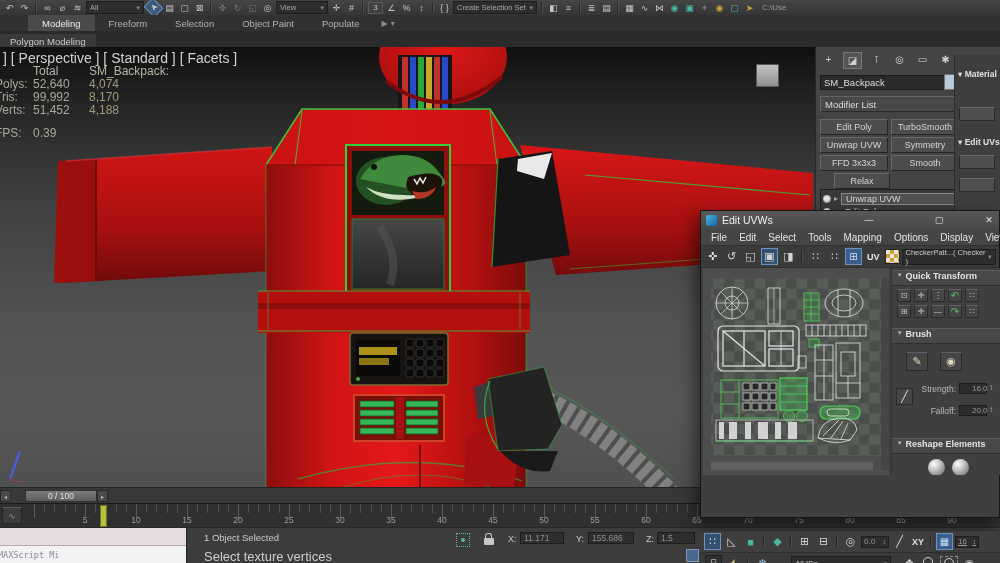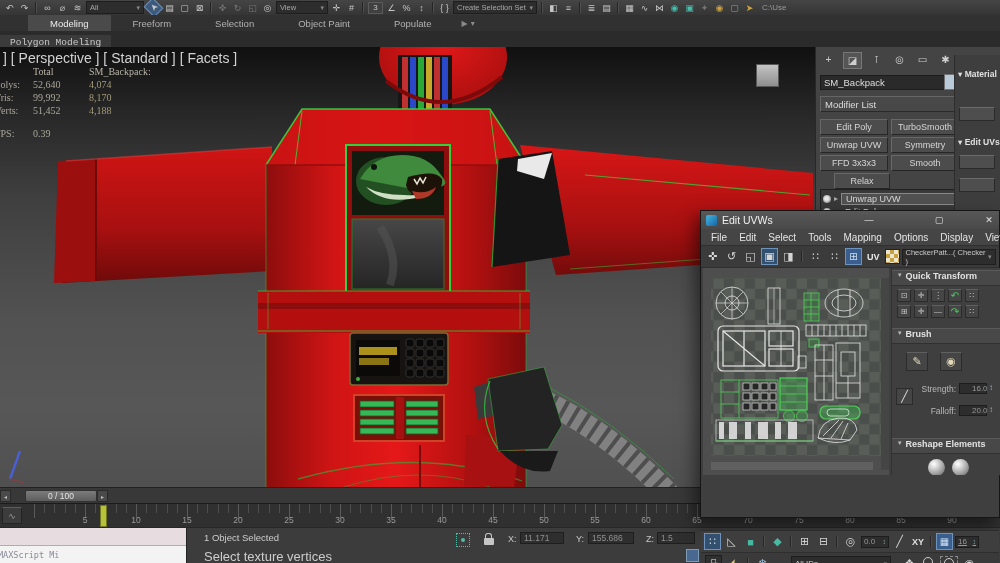--- a/index.html
+++ b/index.html
@@ -19,31 +19,31 @@
   .tico.snap{border:1px solid #5a5a5a;background:#404040;font-size:8px;height:10px;}
   .sep{width:1px;height:11px;background:#262626;border-right:1px solid #4e4e4e;margin:0 2px;flex:none;}
   .tdrop{height:11px;background:#2d2d2d;border:1px solid #1e1e1e;color:#a8a8a8;font-size:7.5px;
     display:inline-flex;align-items:center;justify-content:space-between;padding:0 3px;flex:none;}
   .tdrop .car{color:#888;font-size:7px;margin-left:3px;}
   .pathtxt{font-size:8px;color:#9a9a9a;margin-left:4px;flex:none;}
 
   
   .ribbontabs{position:absolute;left:0;top:15px;width:1000px;height:16px;background:#313131;
     display:flex;align-items:stretch;padding-left:28px;box-sizing:border-box;font-size:9.5px;color:#b2b2b2;}
-  .rtab{display:flex;align-items:center;padding:0 22px;}
+  .rtab{display:flex;align-items:center;padding:0 14px;}
   .rtab.active{background:#4a4a4a;color:#ececec;}
   .rmedia{display:flex;align-items:center;color:#8a8a8a;font-size:8px;gap:3px;padding:0 8px;}
   .ribbonsub{position:absolute;left:0;top:31px;width:1000px;height:16px;background:#2b2b2b;border-bottom:1px solid #1d1d1d;}
-  .ptab{display:inline-flex;align-items:center;height:16px;padding:0 10px;background:#3a3a3a;color:#c9c9c9;font-size:9.5px;font-family:Liberation Mono, monospace;}
+  .ptab{display:inline-flex;align-items:center;height:16px;padding:0 10px;background:#3a3a3a;color:#c9c9c9;font-size:9.5px;}
 
   
   .viewport{position:absolute;left:0;top:47px;width:815px;height:440px;overflow:hidden;
     background:linear-gradient(180deg,#101010 0%,#262626 14%,#3f3f3f 34%,#525252 62%,#575757 82%,#505050 100%);}
   .vplabel{position:absolute;left:3px;top:3px;font-size:14px;color:#d2d2d2;z-index:5;}
-  .stats{position:absolute;left:2px;top:18px;font-size:10px;color:#a9a79a;z-index:5;line-height:13px;font-family:Liberation Serif, serif;}
+  .stats{position:absolute;left:2px;top:18px;font-size:12px;color:#a9a79a;z-index:5;line-height:13px;}
   .srow{display:flex;}
   .sl{width:38px;margin-left:-7px;}
   .st{width:56px;}
   .ss{width:70px;color:#a39a78;}
   .srow.head .st,.srow.head .ss{color:#b7b5a8;}
   .fpsrow{margin-top:10px;display:flex;}
   .robot{position:absolute;left:0;top:0;}
   .floatwin{position:absolute;left:756px;top:17px;width:21px;height:21px;
     background:linear-gradient(#c4c4c4,#8e8e8e);border:1px solid #585858;z-index:4;}
 

